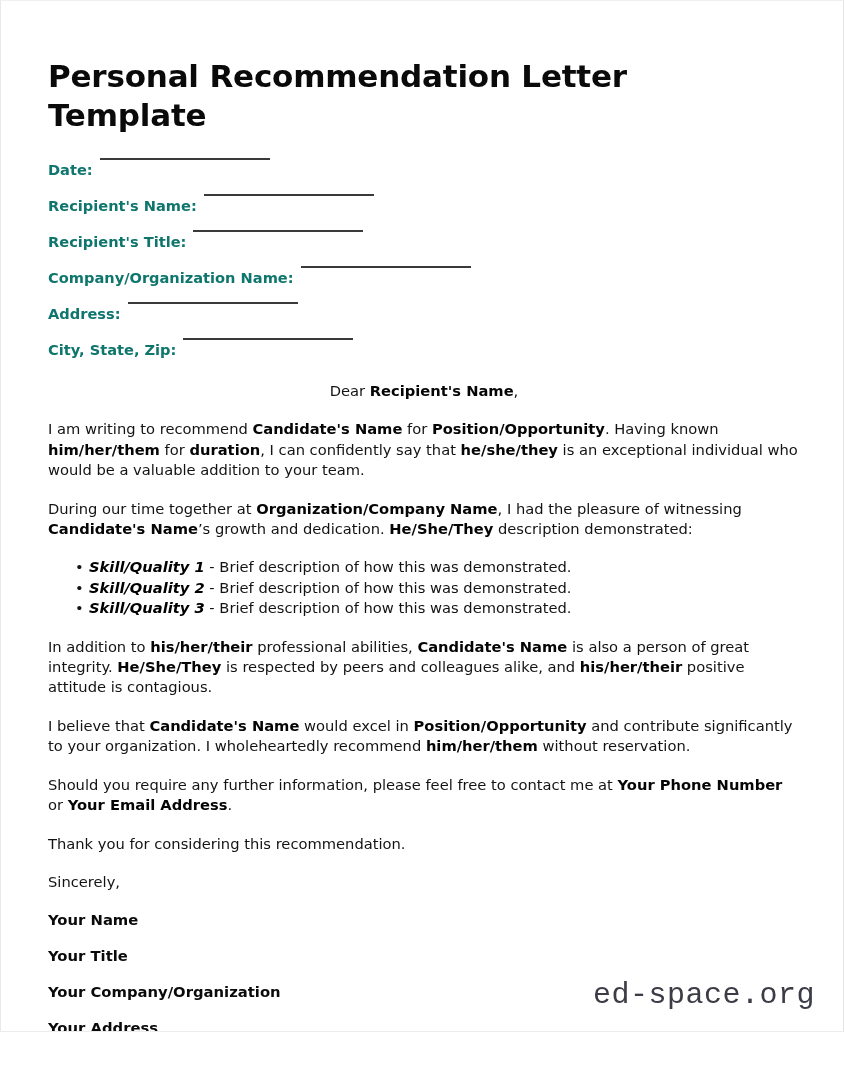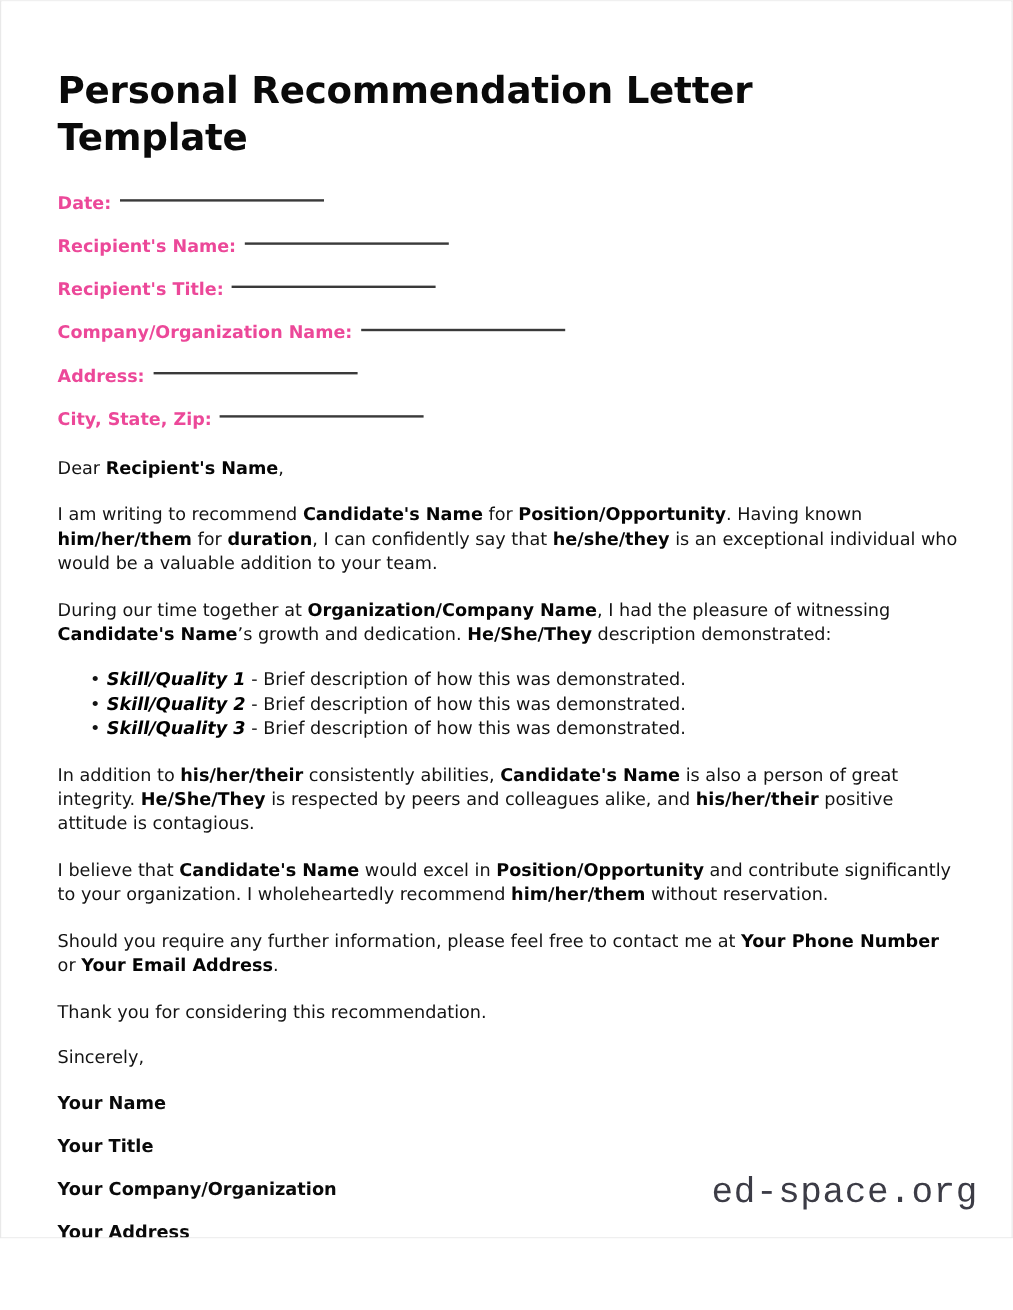--- a/index.html
+++ b/index.html
@@ -42,25 +42,25 @@
   }
 
   
   .form-block {
     margin-top: 26px;
   }
   .form-row {
     font-size: 14.6px;
     font-weight: bold;
     line-height: 18px;
-    color: #ec4899;
+    color: #0f766e;
     margin-bottom: 18px;
     white-space: nowrap;
     display: flex;
-    align-items: center;
+    align-items: flex-start;
   }
   .form-row:last-child { margin-bottom: 0; }
   .form-label { display: inline-block; }
   .form-rule {
     display: inline-block;
     width: 170px;
     height: 0;
     margin-left: 7px;
     border-bottom: 2px solid #3a3a3a;
     position: relative;
@@ -72,21 +72,21 @@
   p.para {
     font-size: 14.7px;
     line-height: 20.4px;
     margin: 0 0 18px 0;
     color: #131313;
     max-width: 752px;
   }
   p.para:last-child { margin-bottom: 0; }
   p.para b { font-weight: bold; color: #050505; }
 
-  .salutation { margin-bottom: 19px; }
+  .salutation { margin-bottom: 19px; text-align: center; }
 
   
   ul.skills {
     margin: 0 0 18px 0;
     padding: 0 0 0 41px;
     list-style: none;
   }
   ul.skills li {
     font-size: 14.7px;
     line-height: 20.4px;
@@ -178,21 +178,21 @@
       <p class="para"><span>I am writing to recommend </span><b>Candidate's Name</b><span> for </span><b>Position/Opportunity</b><span>. Having known </span><b>him/her/them</b><span> for </span><b>duration</b><span>, I can confidently say that </span><b>he/she/they</b><span> is an exceptional individual who would be a valuable addition to your team.</span></p>
 
       <p class="para"><span>During our time together at </span><b>Organization/Company Name</b><span>, I had the pleasure of witnessing </span><b>Candidate's Name</b><span>’s growth and dedication. </span><b>He/She/They</b><span> description demonstrated:</span></p>
 
       <ul class="skills">
         <li><b>Skill/Quality 1</b><span> - Brief description of how this was demonstrated.</span></li>
         <li><b>Skill/Quality 2</b><span> - Brief description of how this was demonstrated.</span></li>
         <li><b>Skill/Quality 3</b><span> - Brief description of how this was demonstrated.</span></li>
       </ul>
 
-      <p class="para"><span>In addition to </span><b>his/her/their</b><span> consistently abilities, </span><b>Candidate's Name</b><span> is also a person of great integrity. </span><b>He/She/They</b><span> is respected by peers and colleagues alike, and </span><b>his/her/their</b><span> positive attitude is contagious.</span></p>
+      <p class="para"><span>In addition to </span><b>his/her/their</b><span> professional abilities, </span><b>Candidate's Name</b><span> is also a person of great integrity. </span><b>He/She/They</b><span> is respected by peers and colleagues alike, and </span><b>his/her/their</b><span> positive attitude is contagious.</span></p>
 
       <p class="para"><span>I believe that </span><b>Candidate's Name</b><span> would excel in </span><b>Position/Opportunity</b><span> and contribute significantly to your organization. I wholeheartedly recommend </span><b>him/her/them</b><span> without reservation.</span></p>
 
       <p class="para"><span>Should you require any further information, please feel free to contact me at </span><b>Your Phone Number</b><span> or </span><b>Your Email Address</b><span>.</span></p>
 
       <p class="para">Thank you for considering this recommendation.</p>
 
       <p class="para">Sincerely,</p>
 
     </div>

